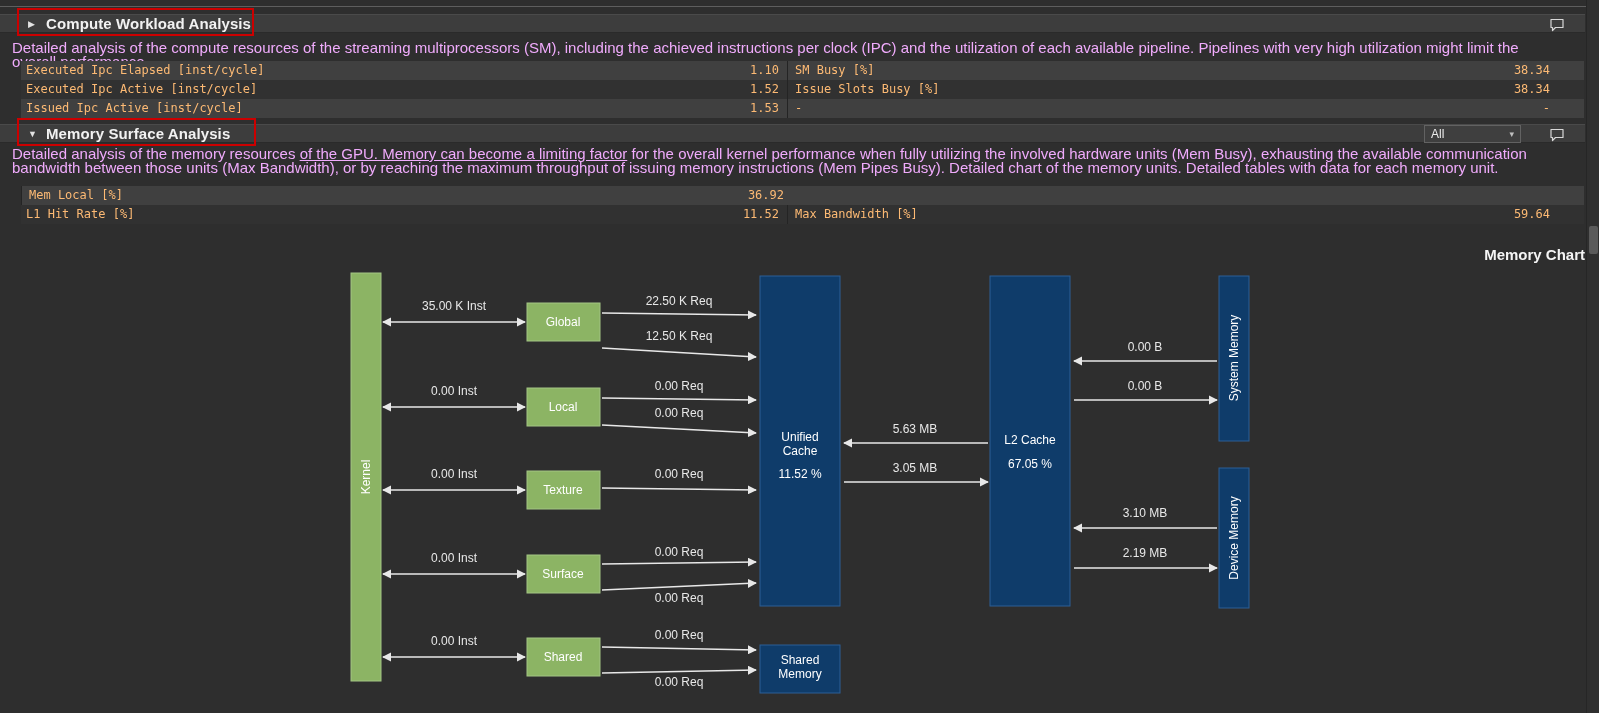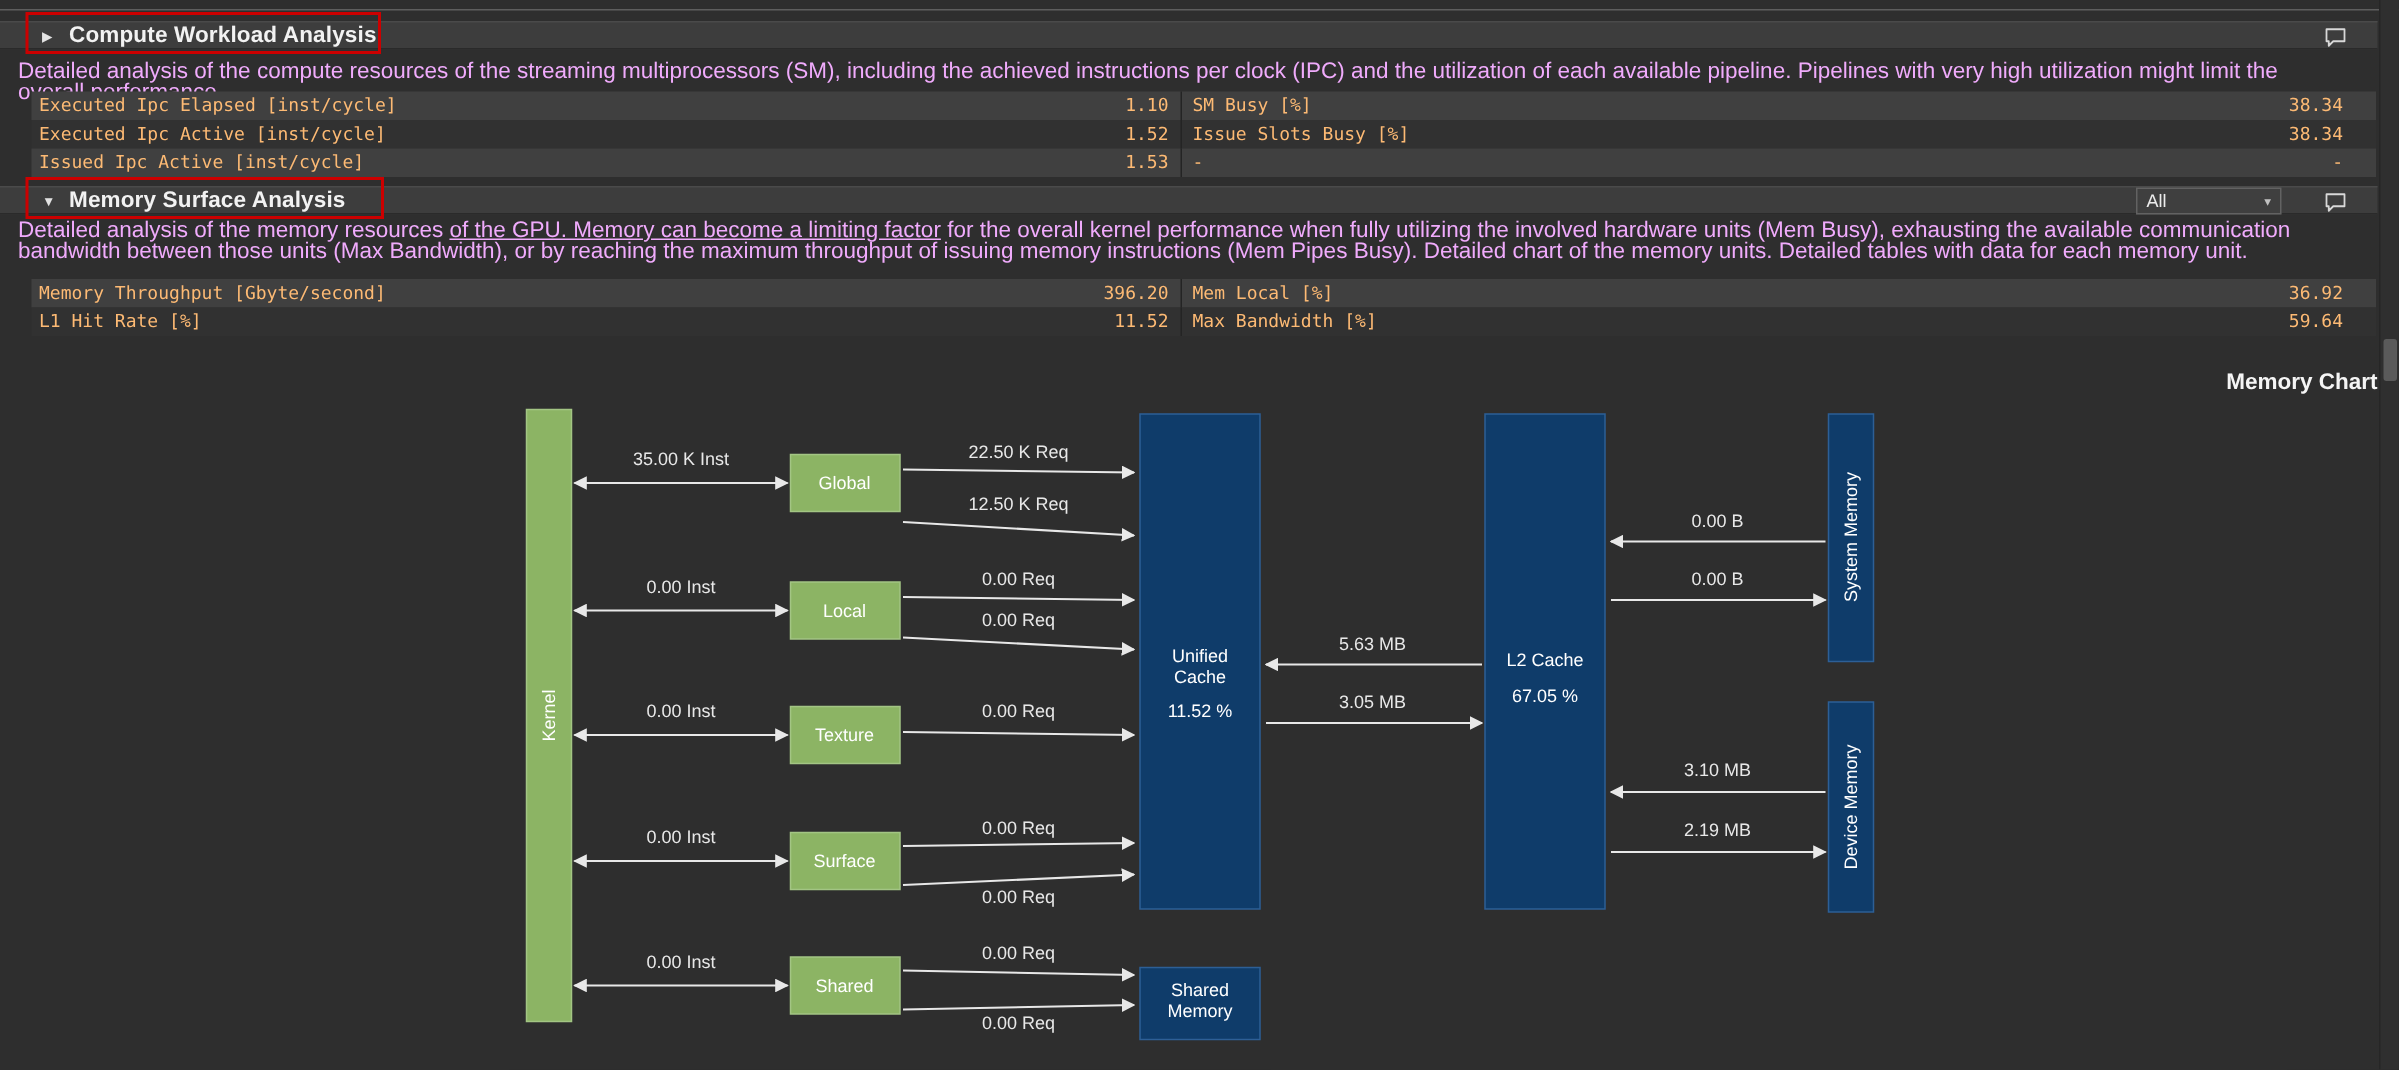--- a/index.html
+++ b/index.html
@@ -36,21 +36,21 @@
     font-family:"DejaVu Sans Mono", monospace; font-size:12px; color:#fdba74;
   }
   .metric-row { display:flex; height:19px; line-height:19px; }
   .metric-row:nth-child(odd)  { background:#404040; }
   .metric-row:nth-child(even) { background:#313131; }
   .mhalf { display:flex; width:766px; }
   .mhalf.mright { width:797px; border-left:1px solid #242424;align-items:flex-end; }
   .mlabel { padding-left:5px; white-space:nowrap; }
   .mhalf.mright .mlabel { padding-left:7px; }
   .mvalue { margin-left:auto; padding-right:8px; white-space:nowrap; }
-  .mhalf.mright .mvalue { padding-right:22px; }
+  .mhalf.mright .mvalue { padding-right:34px; }
 
   
   .dropdown {
     position:absolute; left:1424px; top:125px; width:97px; height:18px;
     background:#3f3f3f; border:1px solid #626262; display:flex; align-items:center;
     padding:0 6px; font-size:12px; color:#ececec; cursor:pointer; z-index:7;
   }
   .dd-chevron { margin-left:auto; font-size:9px; color:#c0c0c0; }
 
   .chart-title {
@@ -136,24 +136,20 @@
   <div class="dropdown">
     <span>All</span>
     <span class="dd-chevron">▾</span>
   </div>
   <div class="annotation" style="left:17px; top:118px; width:239px; height:28px;"></div>
 
   <div class="description" style="top:147px"><span>Detailed analysis of the memory resources </span><span class="desc-underline">of the GPU. Memory can become a limiting factor</span><span> for the overall kernel performance when fully utilizing the involved hardware units (Mem Busy), exhausting the available communication bandwidth between those units (Max Bandwidth), or by reaching the maximum throughput of issuing memory instructions (Mem Pipes Busy). Detailed chart of the memory units. Detailed tables with data for each memory unit.</span></div>
 
   <div class="metric-table" style="top:186px">
     <div class="metric-row">
-      <div class="mhalf">
-        <span class="mlabel">Memory Throughput [Gbyte/second]</span>
-        <span class="mvalue">396.20</span>
-      </div>
       <div class="mhalf mright">
         <span class="mlabel">Mem Local [%]</span>
         <span class="mvalue">36.92</span>
       </div>
     </div>
     <div class="metric-row">
       <div class="mhalf">
         <span class="mlabel">L1 Hit Rate [%]</span>
         <span class="mvalue">11.52</span>
       </div>

